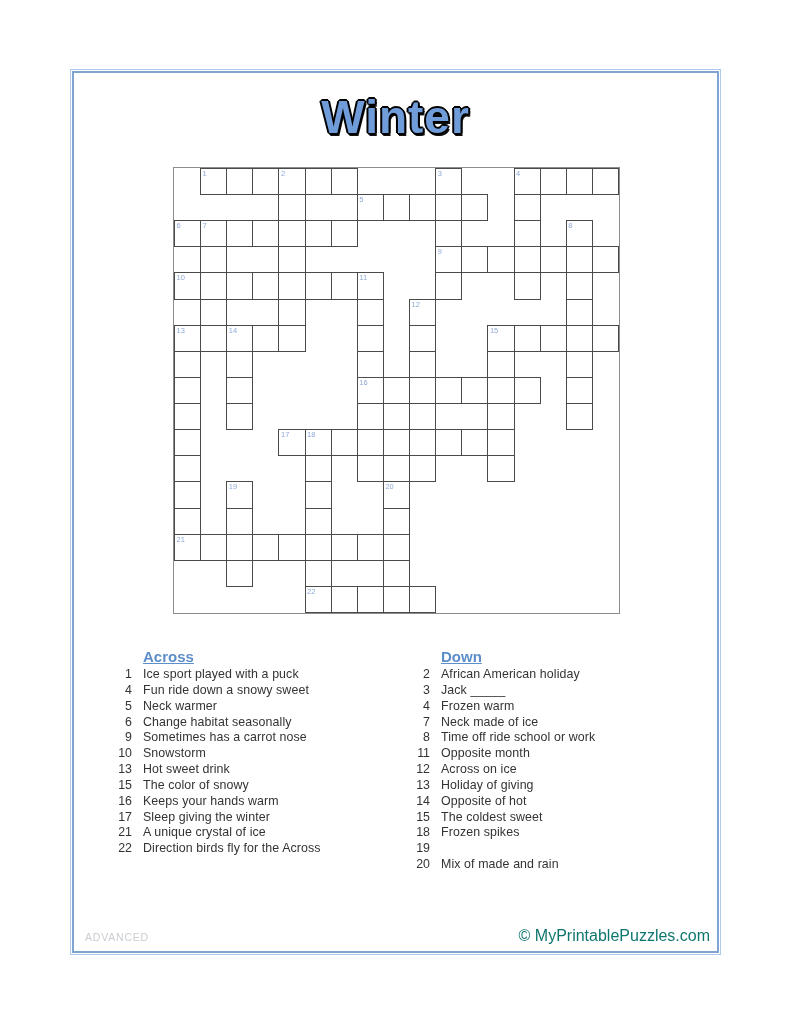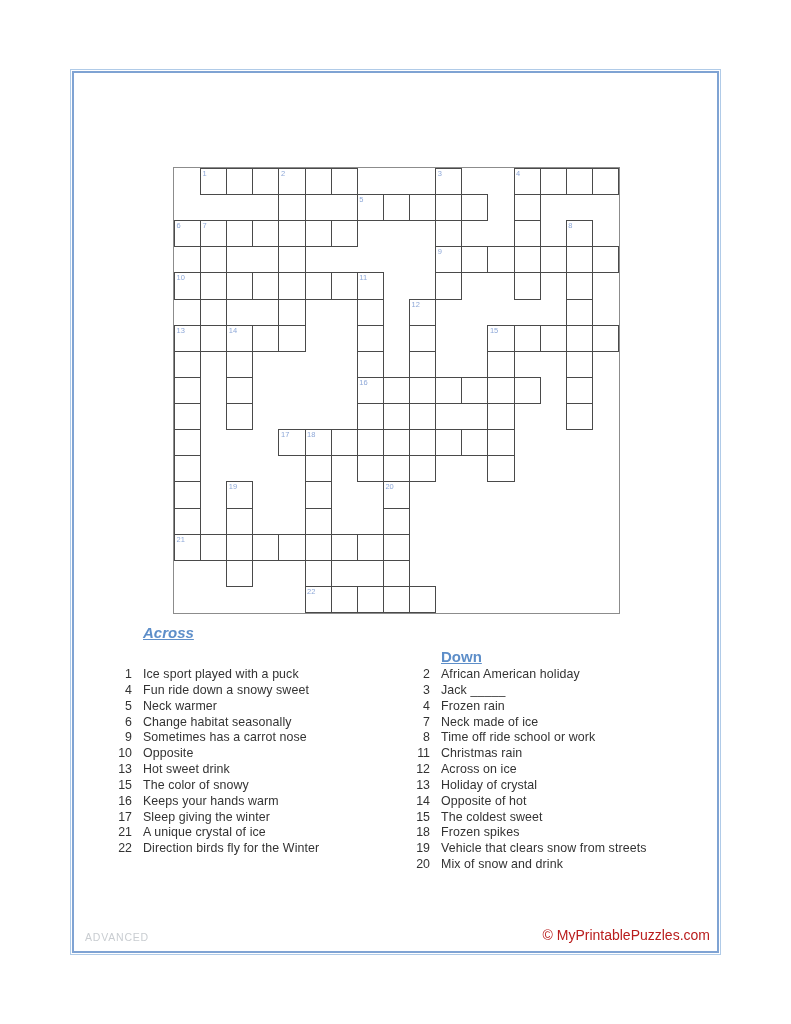--- a/index.html
+++ b/index.html
@@ -47,30 +47,31 @@
     flex:none; width:24px; text-align:right; font-size:12.4px; color:#333333;
   }
   .clue-text {
     margin-left:11px; font-size:12.4px; color:#333333; letter-spacing:0.1px;
   }
   .footer-left {
     position:absolute; left:85px; top:931px; font-size:10.5px; letter-spacing:0.8px;
     color:#c9cdd1;
   }
   .footer-right {
-    position:absolute; right:81px; top:927px; font-size:14px; color:#b91c1c;
+    position:absolute; right:81px; top:927px; font-size:16px; color:#0f766e;
   }
 </style>
 </head>
 <body>
 
 <div class="page">
 
   <div class="page-frame"></div>
 
+  <div class="title">Winter</div>
 
   <div class="grid">
     <div class="grid-outline"></div>
   <div class="cell" style="left: 26.12px; top: 0px;"></div>
       <div class="cell" style="left: 52.24px; top: 0px;"></div>
       <div class="cell" style="left: 78.36px; top: 0px;"></div>
       <div class="cell" style="left: 104.48px; top: 0px;"></div>
       <div class="cell" style="left: 130.6px; top: 0px;"></div>
       <div class="cell" style="left: 156.72px; top: 0px;"></div>
       <div class="cell" style="left: 261.2px; top: 0px;"></div>
@@ -212,21 +213,21 @@
       <span class="cellnum" style="left: 315.94px; top: 158.72px;">15</span>
       <span class="cellnum" style="left: 185.34px; top: 210.96px;">16</span>
       <span class="cellnum" style="left: 106.98px; top: 263.2px;">17</span>
       <span class="cellnum" style="left: 133.1px; top: 263.2px;">18</span>
       <span class="cellnum" style="left: 54.74px; top: 315.44px;">19</span>
       <span class="cellnum" style="left: 211.46px; top: 315.44px;">20</span>
       <span class="cellnum" style="left: 2.5px; top: 367.68px;">21</span>
       <span class="cellnum" style="left: 133.1px; top: 419.92px;">22</span>
     </div>
 
-  <div class="clue-header" style="left:143px; top:624px;font-style:italic;">Across</div>
+  <div class="clue-header" style="left:143px; top:648px;">Across</div>
   <div class="clue-col" style="left:108px; top:667px;">
       <div class="clue-row">
         <span class="clue-num">1</span>
         <span class="clue-text">Ice sport played with a puck</span>
       </div>
       <div class="clue-row">
         <span class="clue-num">4</span>
         <span class="clue-text">Fun ride down a snowy sweet</span>
       </div>
       <div class="clue-row">
@@ -236,21 +237,21 @@
       <div class="clue-row">
         <span class="clue-num">6</span>
         <span class="clue-text">Change habitat seasonally</span>
       </div>
       <div class="clue-row">
         <span class="clue-num">9</span>
         <span class="clue-text">Sometimes has a carrot nose</span>
       </div>
       <div class="clue-row">
         <span class="clue-num">10</span>
-        <span class="clue-text">Opposite</span>
+        <span class="clue-text">Snowstorm</span>
       </div>
       <div class="clue-row">
         <span class="clue-num">13</span>
         <span class="clue-text">Hot sweet drink</span>
       </div>
       <div class="clue-row">
         <span class="clue-num">15</span>
         <span class="clue-text">The color of snowy</span>
       </div>
       <div class="clue-row">
@@ -260,76 +261,75 @@
       <div class="clue-row">
         <span class="clue-num">17</span>
         <span class="clue-text">Sleep giving the winter</span>
       </div>
       <div class="clue-row">
         <span class="clue-num">21</span>
         <span class="clue-text">A unique crystal of ice</span>
       </div>
       <div class="clue-row">
         <span class="clue-num">22</span>
-        <span class="clue-text">Direction birds fly for the Winter</span>
+        <span class="clue-text">Direction birds fly for the Across</span>
       </div>
     </div>
 
   <div class="clue-header" style="left:441px; top:648px;">Down</div>
   <div class="clue-col" style="left:406px; top:667px;">
       <div class="clue-row">
         <span class="clue-num">2</span>
         <span class="clue-text">African American holiday</span>
       </div>
       <div class="clue-row">
         <span class="clue-num">3</span>
         <span class="clue-text">Jack _____</span>
       </div>
       <div class="clue-row">
         <span class="clue-num">4</span>
-        <span class="clue-text">Frozen rain</span>
+        <span class="clue-text">Frozen warm</span>
       </div>
       <div class="clue-row">
         <span class="clue-num">7</span>
         <span class="clue-text">Neck made of ice</span>
       </div>
       <div class="clue-row">
         <span class="clue-num">8</span>
         <span class="clue-text">Time off ride school or work</span>
       </div>
       <div class="clue-row">
         <span class="clue-num">11</span>
-        <span class="clue-text">Christmas rain</span>
+        <span class="clue-text">Opposite month</span>
       </div>
       <div class="clue-row">
         <span class="clue-num">12</span>
         <span class="clue-text">Across on ice</span>
       </div>
       <div class="clue-row">
         <span class="clue-num">13</span>
-        <span class="clue-text">Holiday of crystal</span>
+        <span class="clue-text">Holiday of giving</span>
       </div>
       <div class="clue-row">
         <span class="clue-num">14</span>
         <span class="clue-text">Opposite of hot</span>
       </div>
       <div class="clue-row">
         <span class="clue-num">15</span>
         <span class="clue-text">The coldest sweet</span>
       </div>
       <div class="clue-row">
         <span class="clue-num">18</span>
         <span class="clue-text">Frozen spikes</span>
       </div>
       <div class="clue-row">
         <span class="clue-num">19</span>
-        <span class="clue-text">Vehicle that clears snow from streets</span>
       </div>
       <div class="clue-row">
         <span class="clue-num">20</span>
-        <span class="clue-text">Mix of snow and drink</span>
+        <span class="clue-text">Mix of made and rain</span>
       </div>
     </div>
 
   <div class="footer-left">ADVANCED</div>
   <div class="footer-right">© MyPrintablePuzzles.com</div>
 
 </div>
 
 </body></html>

